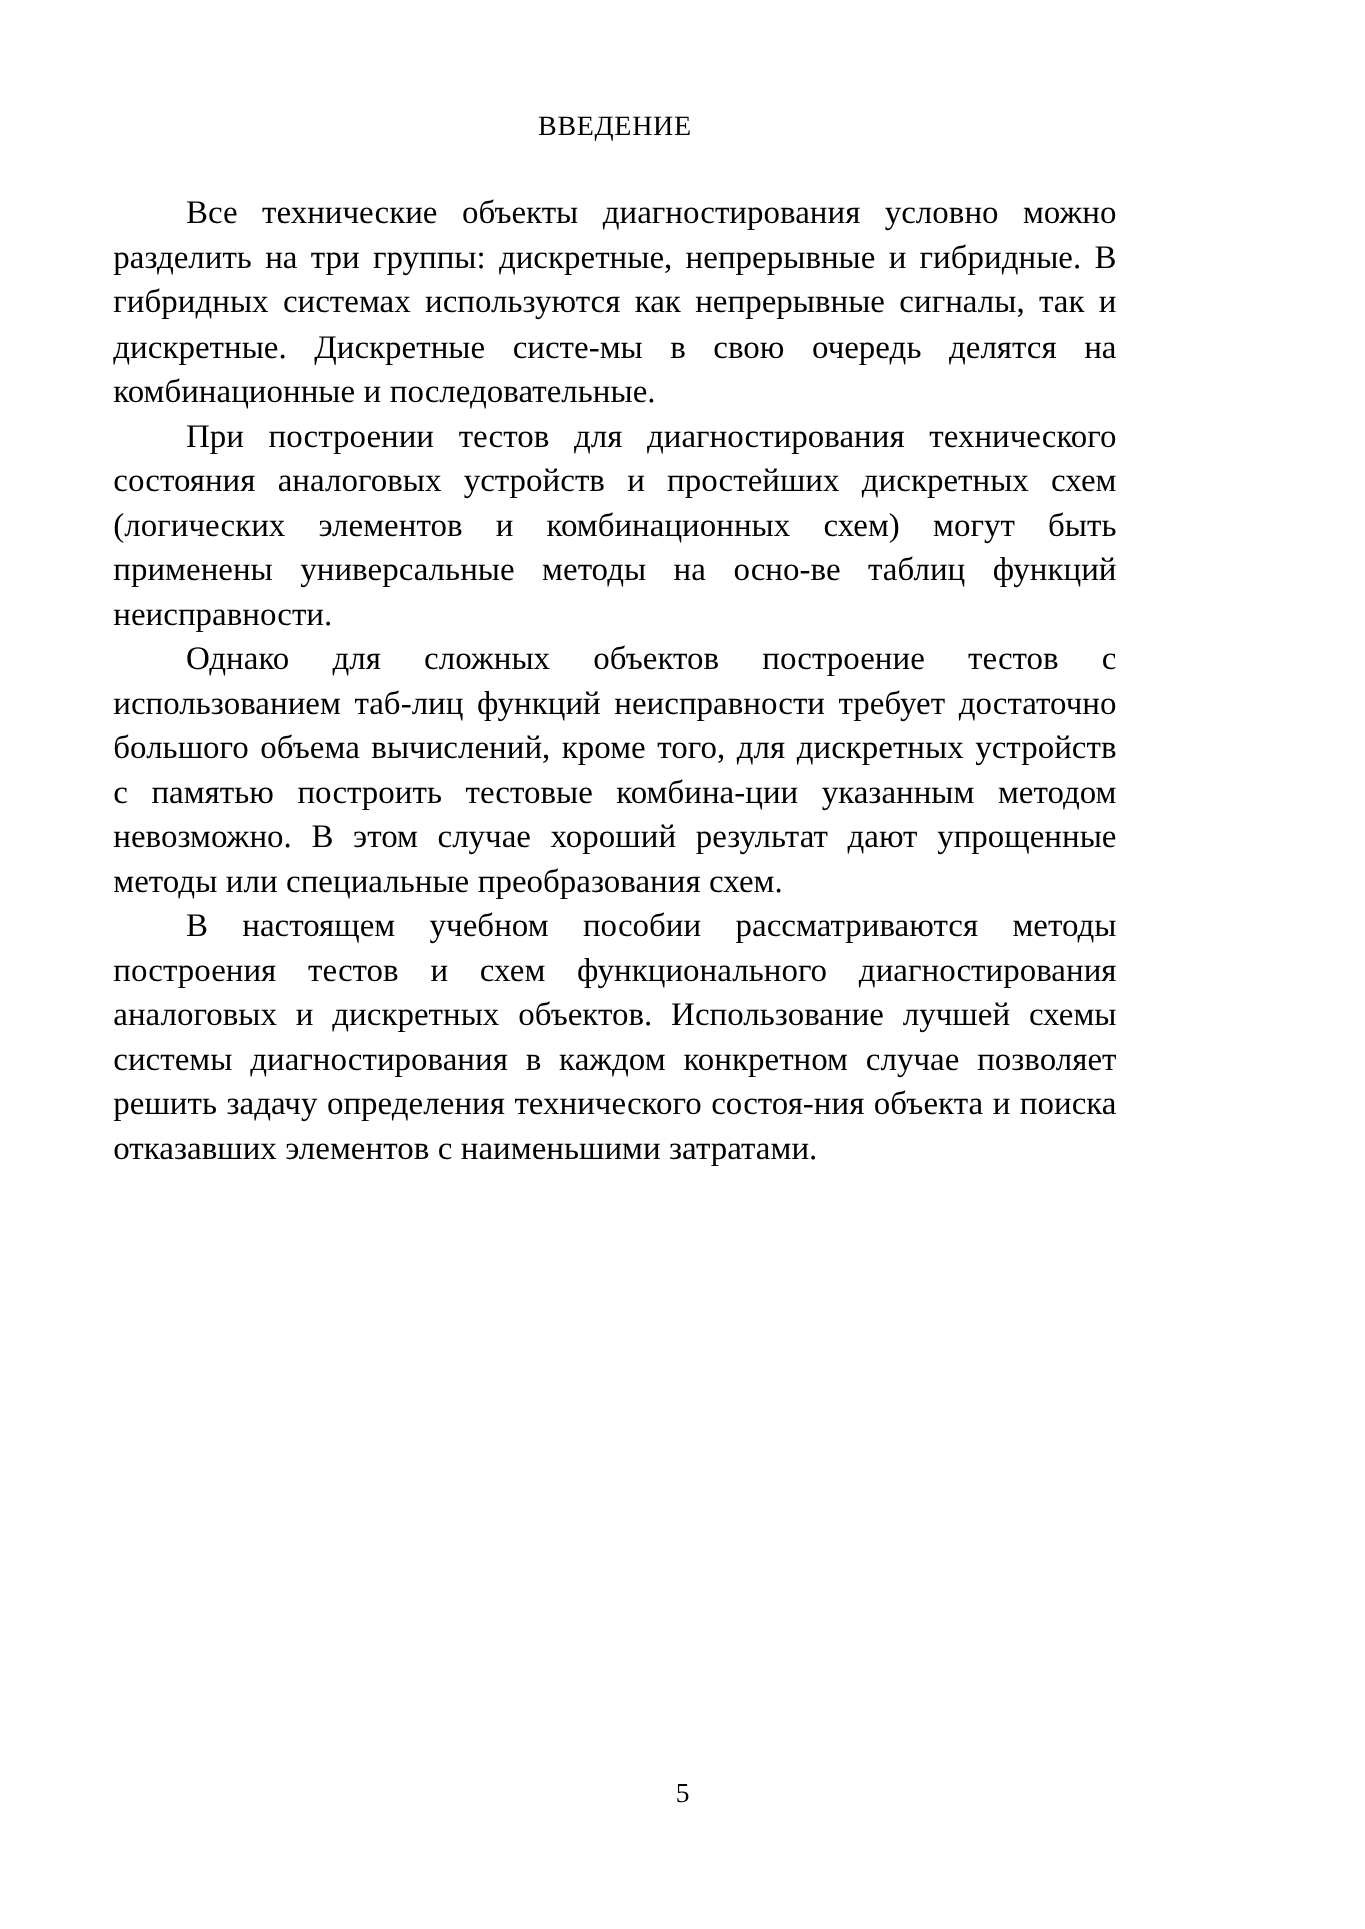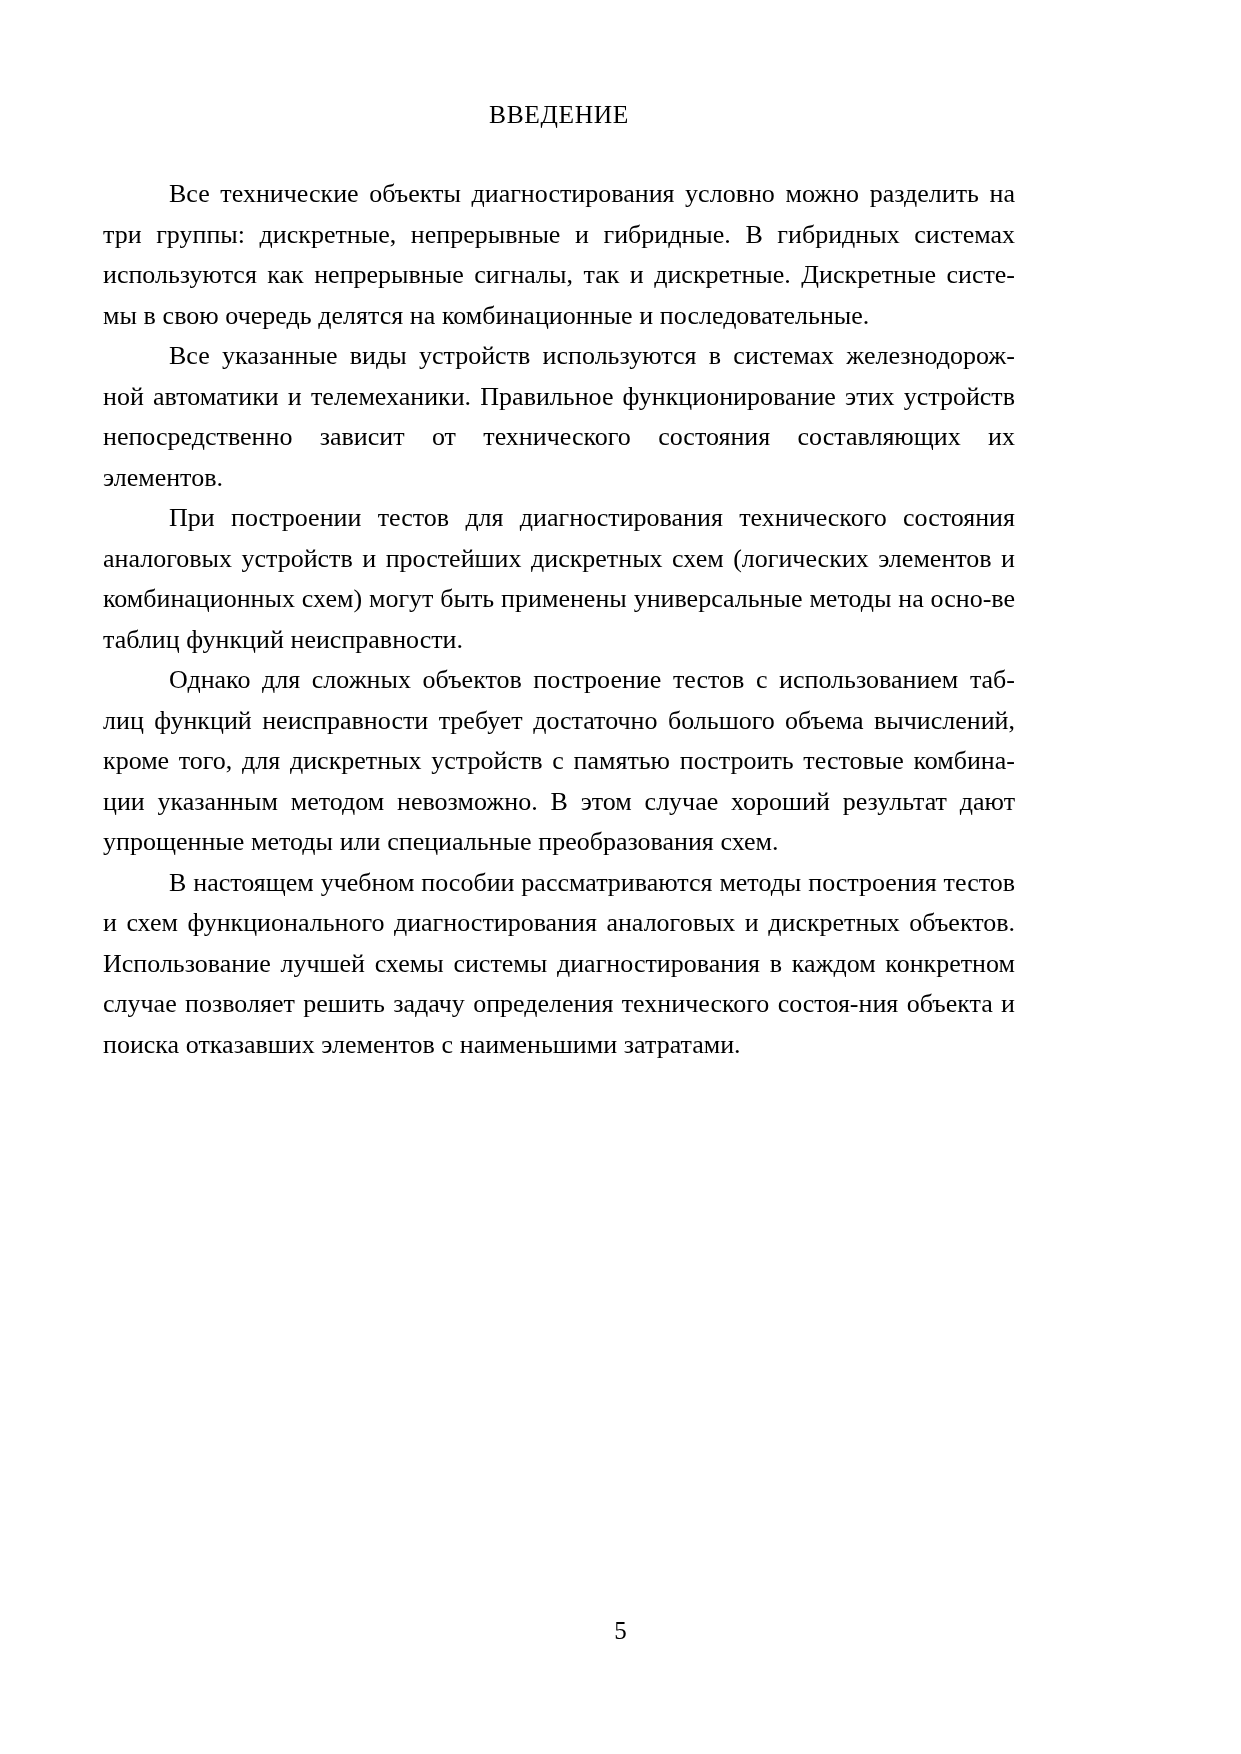--- a/index.html
+++ b/index.html
@@ -27,21 +27,21 @@
     width: 912px;
   }
   .doc-title {
     text-align: center;
     font-size: 25.5px;
     letter-spacing: 0.6px;
     margin: 0 0 44px 0;
     font-weight: normal;
   }
   .para {
-    font-size: 26px;
+    font-size: 30px;
     line-height: 40.5px;
     text-align: justify;
     text-indent: 66px;
     margin: 0;
     hyphens: manual;
     word-spacing: 0.2px;
   }
   .page-number {
     position: absolute;
     left: 0;
@@ -55,21 +55,20 @@
 <body>
 
 <div class="page">
 
   <div class="content">
 
     <h1 class="doc-title">ВВЕДЕНИЕ</h1>
 
     <p class="para">Все технические объекты диагностирования условно можно разделить на три группы: дискретные, непрерывные и гибридные. В гибридных системах используются как непрерывные сигналы, так и дискретные. Дискретные систе-мы в свою очередь делятся на комбинационные и последовательные.</p>
 
-    <p class="para">Все указанные виды устройств используются в системах железнодорож-ной автоматики и телемеханики. Правильное функционирование этих устройств непосредственно зависит от технического состояния составляющих их элементов.</p>
 
     <p class="para">При построении тестов для диагностирования технического состояния аналоговых устройств и простейших дискретных схем (логических элементов и комбинационных схем) могут быть применены универсальные методы на осно-ве таблиц функций неисправности.</p>
 
     <p class="para">Однако для сложных объектов построение тестов с использованием таб-лиц функций неисправности требует достаточно большого объема вычислений, кроме того, для дискретных устройств с памятью построить тестовые комбина-ции указанным методом невозможно. В этом случае хороший результат дают упрощенные методы или специальные преобразования схем.</p>
 
 
     <p class="para">В настоящем учебном пособии рассматриваются методы построения тестов и схем функционального диагностирования аналоговых и дискретных объектов. Использование лучшей схемы системы диагностирования в каждом конкретном случае позволяет решить задачу определения технического состоя-ния объекта и поиска отказавших элементов с наименьшими затратами.</p>
 
   </div>
 

